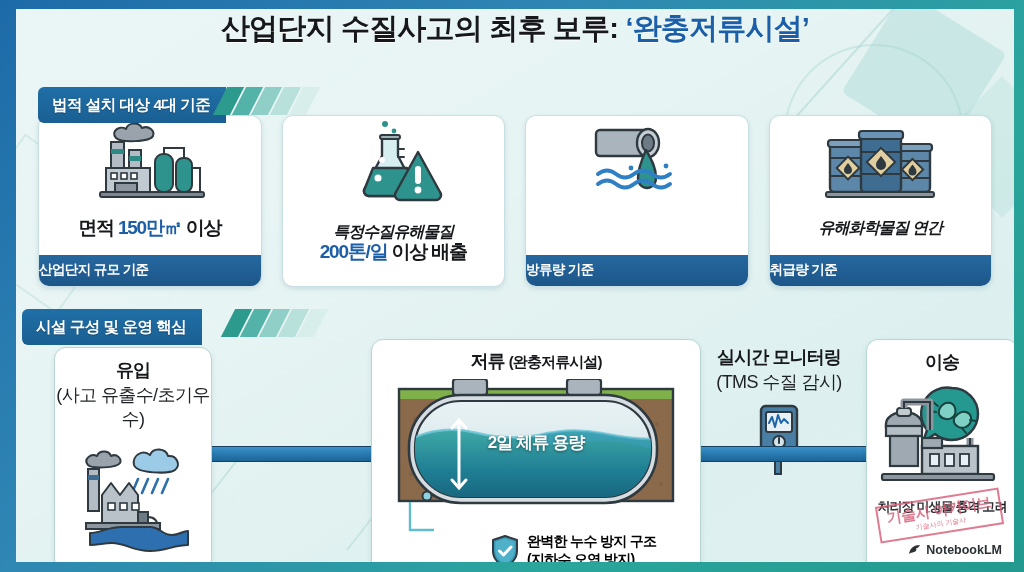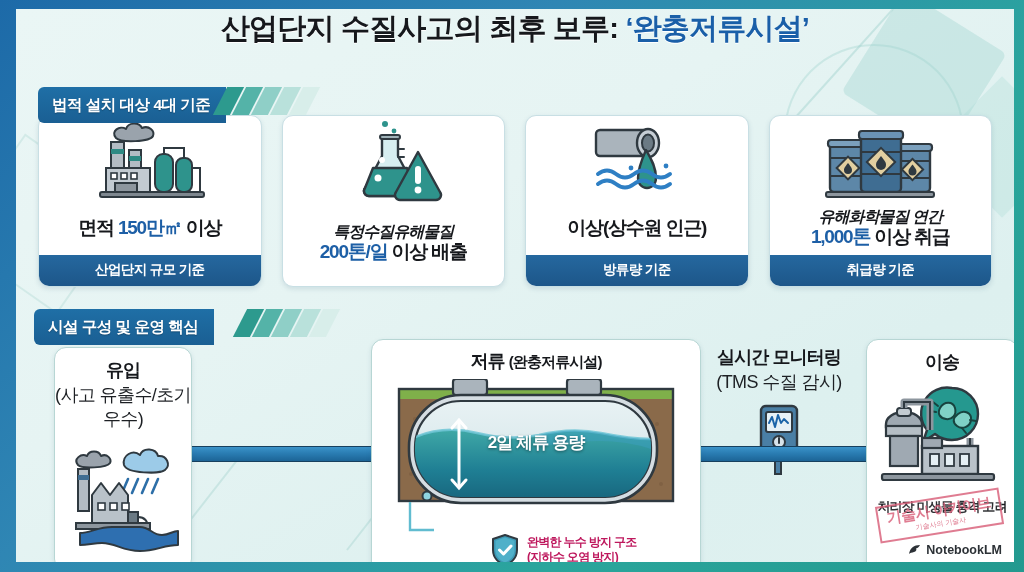--- a/index.html
+++ b/index.html
@@ -155,21 +155,21 @@
   .crit-l2 {
     font-size: 19px; font-weight: bold; color: #16181c;
     letter-spacing: -1.2px; white-space: nowrap;
   }
   .crit-l2 .num { color: #1d5fa6; }
   .crit-foot {
     background: linear-gradient(180deg, #25689f 0%, #1d5689 100%);
     color: #ffffff;
     font-size: 13.5px; font-weight: bold;
     letter-spacing: -0.6px;
-    text-align: center;
+    text-align: left;
     padding: 6px 0 7px;
   }
 
   
   #flow-section { position: absolute; top: 300px; left: 0; right: 0; bottom: 0; z-index: 4; }
 
   .pipe {
     position: absolute;
     height: 16px;
     background: linear-gradient(180deg, #3b93c9 0%, #2a7db3 45%, #1c6496 100%);
@@ -194,21 +194,21 @@
     letter-spacing: -0.9px;
   }
   .card-sub {
     text-align: center;
     font-size: 18px; color: #1d2024;
     letter-spacing: -0.6px;
     margin-top: 1px;
   }
 
   
-  #card-inflow { left: 38px; top: 38px; width: 138px; height: 224px; padding-top: 10px; }
+  #card-inflow { left: 38px; top: 38px; width: 158px; height: 224px; padding-top: 10px; }
   #card-inflow .art { margin-top: 8px; display:flex; justify-content:center; }
 
   
   #card-storage { left: 355px; top: 30px; width: 330px; height: 240px; padding-top: 9px; }
   #card-storage .tank-art { position: relative; margin: 6px auto 0; width: 290px; height: 135px; }
 
   .tank-label {
     position: absolute;
     left: 0; right: 0; top: 54px;
     text-align: center;
@@ -218,21 +218,21 @@
     line-height: 1.22;
     text-shadow: 0 1px 3px rgba(0,0,0,.45);
     z-index: 6;
   }
 
   .leak-note {
     position: absolute; left: 118px; top: 193px;
     display: flex; align-items: center; gap: 7px;
   }
   .leak-note .txt {
-    font-size: 12px; font-weight: bold; color: #be185d;
+    font-size: 14px; font-weight: bold; color: #000000;
     letter-spacing: -0.7px; line-height: 1.25;
   }
 
   
   #monitor-block { position: absolute; left: 683px; top: 36px; width: 160px; text-align: center; }
   #monitor-block .m-art { margin-top: 6px; display:flex; justify-content:center; }
 
   
   #card-transfer { left: 850px; top: 30px; width: 152px; height: 256px; padding-top: 10px; }
   #card-transfer .art { margin-top: 6px; display:flex; justify-content:center; }
@@ -350,21 +350,20 @@
             <ellipse cx="70" cy="27" rx="11" ry="14" fill="#c6ced5" stroke="#2f3940" stroke-width="2.4"></ellipse>
             <ellipse cx="70" cy="27" rx="6" ry="8.5" fill="#6b7a84" stroke="#2f3940" stroke-width="2"></ellipse>
             <path d="M68 34c6 10 10 18 10 28 0 6-4 10-9 10s-9-4-9-10c0-9 4-19 8-28z" fill="#2e938c" stroke="#2f3940" stroke-width="2.4" stroke-linejoin="round"></path>
             <path d="M20 58q9-7 18 0t18 0q9-7 18 0t18 0" fill="none" stroke="#2e7fc4" stroke-width="4" stroke-linecap="round"></path>
             <path d="M20 68q9-7 18 0t18 0q9-7 18 0t18 0" fill="none" stroke="#2e7fc4" stroke-width="4" stroke-linecap="round"></path>
             <circle cx="53" cy="52" r="2.4" fill="#2e7fc4"></circle>
             <circle cx="88" cy="50" r="2.4" fill="#2e7fc4"></circle>
           </svg>
         </div>
         <div class="crit-text">
-          <div class="crit-l2">이상(상수원 인근)</div>
         </div>
         <div class="crit-foot">방류량 기준</div>
       </div>
 
       <div class="crit-card">
         <div class="crit-art">
           <svg width="124" height="86" viewBox="0 0 124 86">
             <rect x="12" y="26" width="36" height="50" rx="4" fill="#5d87a8" stroke="#2f3940" stroke-width="2.4"></rect>
             <rect x="10" y="24" width="40" height="7" rx="3" fill="#7ba0bd" stroke="#2f3940" stroke-width="2.2"></rect>
             <path d="M12 42h36M12 60h36" stroke="#2f3940" stroke-width="1.8"></path>
@@ -378,28 +377,27 @@
             <rect x="43" y="20" width="40" height="56" rx="4" fill="#3f6d92" stroke="#2f3940" stroke-width="2.4"></rect>
             <rect x="41" y="15" width="44" height="8" rx="3" fill="#6a93b5" stroke="#2f3940" stroke-width="2.2"></rect>
             <path d="M43 36h40M43 58h40" stroke="#2f3940" stroke-width="1.8"></path>
             <rect x="53" y="36" width="20" height="20" transform="rotate(45 63 46)" fill="#e2cfa0" stroke="#2f3940" stroke-width="2"></rect>
             <path d="M63 40c4 5 5 6.5 5 9a5 5 0 0 1-10 0c0-2.5 1-4 5-9z" fill="#2f3940"></path>
             <rect x="8" y="76" width="108" height="5" rx="2" fill="#8d969e" stroke="#2f3940" stroke-width="2"></rect>
           </svg>
         </div>
         <div class="crit-text">
           <div class="crit-l1">유해화학물질 연간</div>
-          <div class="crit-l2"><span class="num">1,000톤</span><span> 이상 취급</span></div>
         </div>
         <div class="crit-foot">취급량 기준</div>
       </div>
 
     </div>
 
-    <div class="banner-wrap" style="top:300px; left:18px;gap:32px;">
+    <div class="banner-wrap" style="top:300px; left:6px;gap:32px;">
       <div class="banner">시설 구성 및 운영 핵심</div>
       <div class="banner-tail">
           <i></i>
           <i></i>
           <i></i>
           <i></i>
           <i></i>
         </div>
     </div>
 

